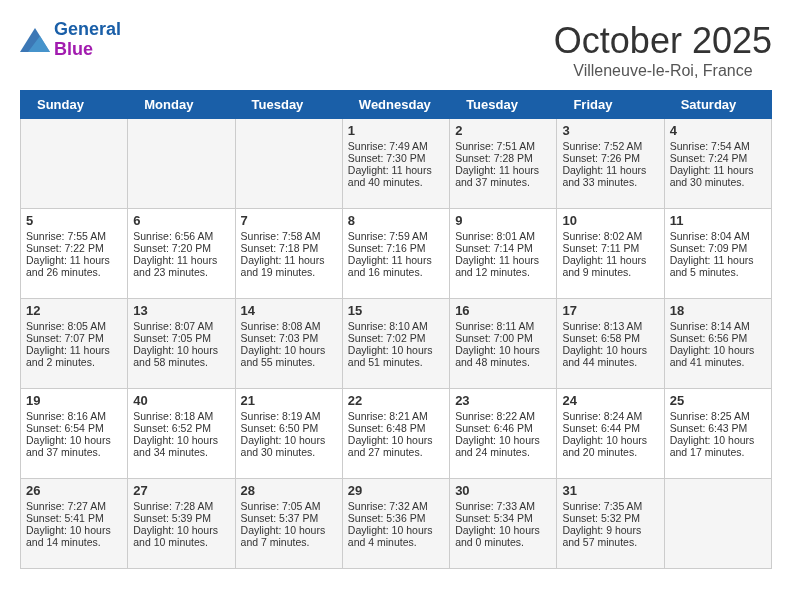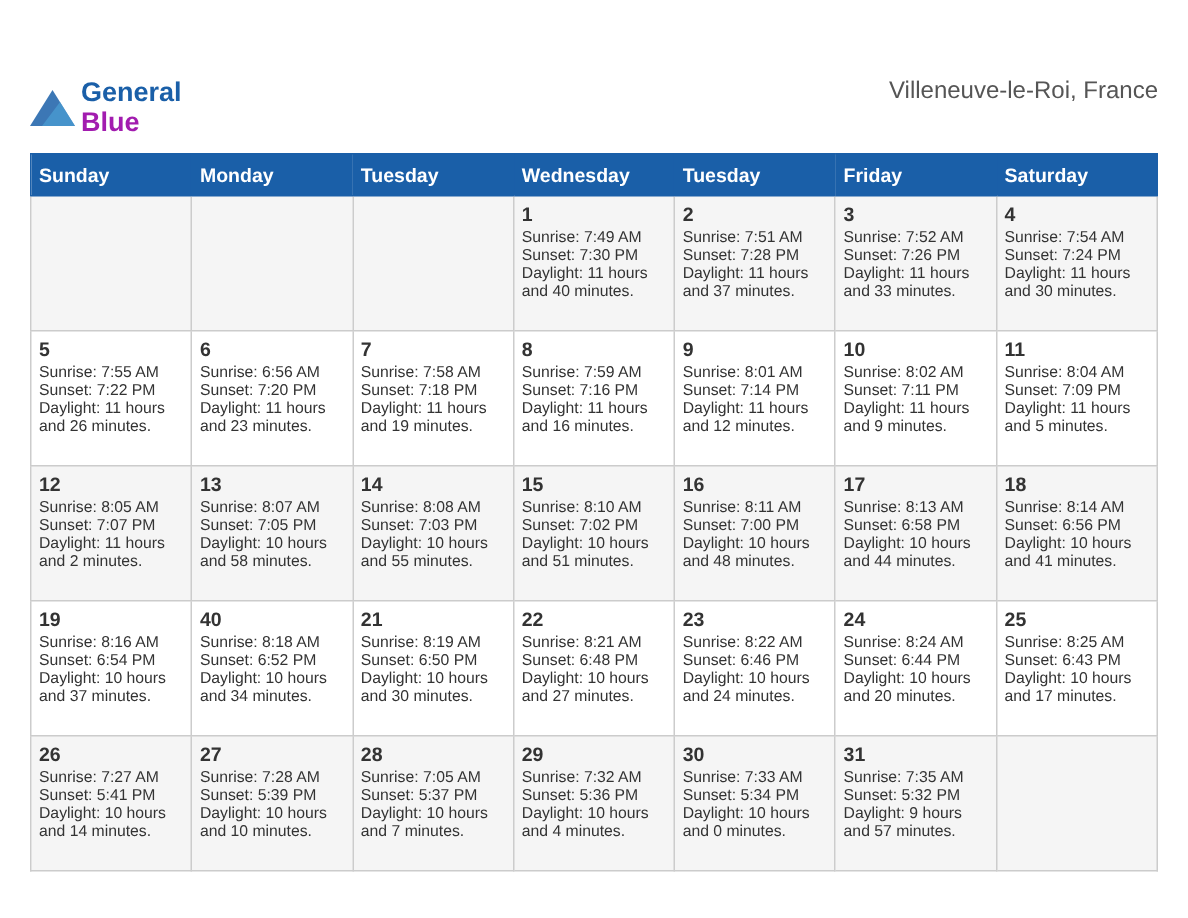--- a/index.html
+++ b/index.html
@@ -8,21 +8,20 @@
       background: #fff;
       width: 792px;
       min-height: 612px;
       padding: 20px;
     }
     .header {
       display: flex;
       justify-content: space-between;
       align-items: flex-start;
       margin-bottom: 10px;
-      margin-top: 32px;
     }
     .logo {
       display: flex;
       align-items: center;
     }
     .logo-text {
       font-size: 18px;
       font-weight: bold;
       color: #333;
       line-height: 1.1;
@@ -39,31 +38,32 @@
       text-align: right;
     }
     .month-title {
       font-size: 36px;
       color: #333;
       font-weight: normal;
     }
     .location {
       font-size: 16px;
       color: #555;
+      text-align: center;
     }
     table {
       width: 100%;
       border-collapse: collapse;
       table-layout: fixed;
     }
     thead tr th {
       background-color: #1a5fa8;
       color: #fff;
       text-align: left;
-      padding: 6px 5px;
+      padding: 6px 16px;
       font-size: 13px;
       font-weight: bold;
       border: 1px solid #1a5fa8;
     }
     tbody tr td {
       border: 1px solid #ccc;
       vertical-align: top;
       padding: 4px 5px;
       font-size: 10.5px;
       color: #333;
@@ -92,20 +92,21 @@
   <div class="logo">
     <svg class="logo-icon" viewBox="0 0 30 24" xmlns="http://www.w3.org/2000/svg">
       <polygon points="0,24 15,0 30,24" fill="#1a5fa8" opacity="0.85"></polygon>
       <polygon points="8,24 20,8 30,24" fill="#4a9fd4" opacity="0.7"></polygon>
     </svg>
     <div class="logo-text">
       <span>General</span><br><span style="color:#a21caf">Blue</span>
     </div>
   </div>
   <div class="title-block">
+    <div class="month-title">October 2025</div>
     <div class="location">Villeneuve-le-Roi, France</div>
   </div>
 </div>
 
 <table>
   <thead>
     <tr>
     <th>Sunday</th>
         <th>Monday</th>
         <th>Tuesday</th>

